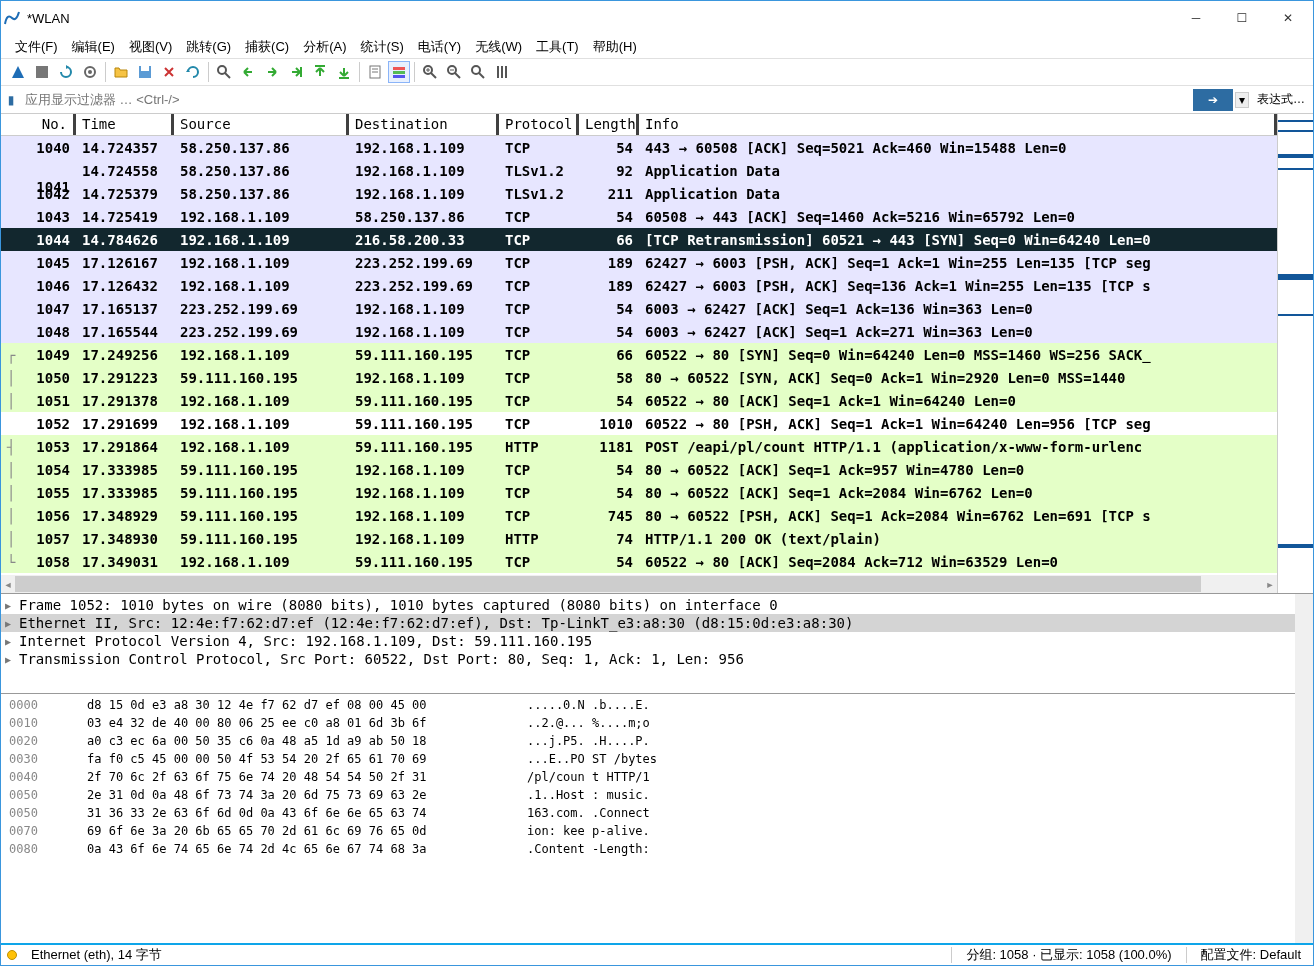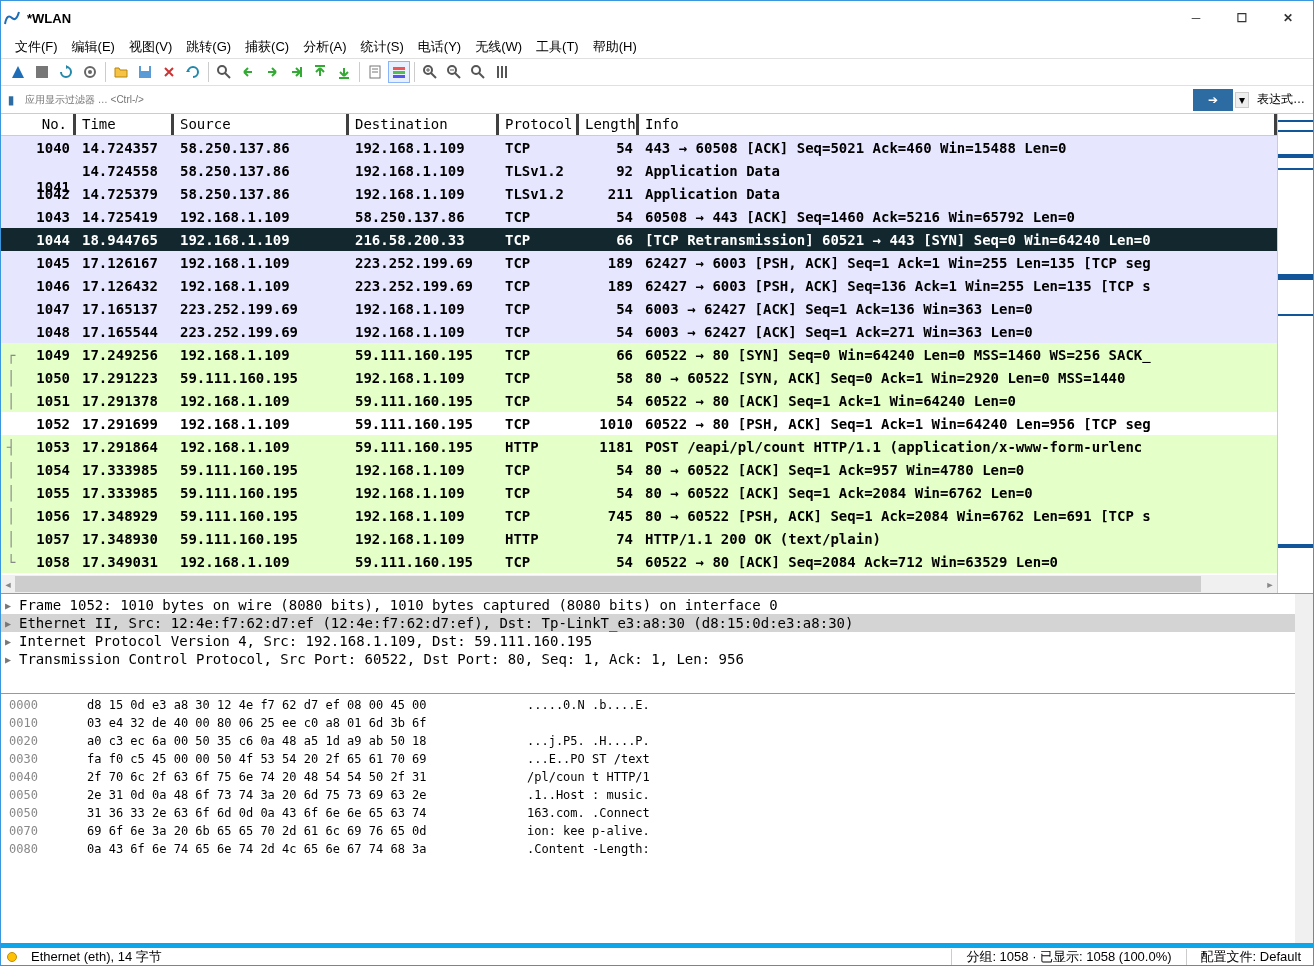--- a/index.html
+++ b/index.html
@@ -1,28 +1,28 @@
 <!DOCTYPE html>
 <html><head>
 <meta charset="utf-8">
 <style>
 * { margin:0; padding:0; box-sizing:border-box; }
 body { font-family:"Microsoft YaHei","Segoe UI",sans-serif; font-size:12px; background:#fff; color:#000; width:1314px; height:966px; overflow:hidden; display:flex; flex-direction:column; border:1px solid #3a96dd;}
-.titlebar { height:32px; background:#fff; display:flex; align-items:center; padding:17px 2px;font-weight:bold;}
+.titlebar { height:32px; background:#fff; display:flex; align-items:center; padding:17px 2px;}
 .titlebar-title { flex:1; padding-left:6px; font-size:13px;}
 .titlebar-btns { display:flex; }
 .titlebar-btn { width:46px; height:32px; display:flex; align-items:center; justify-content:center; color:#333;}
 .menubar { height:23px; display:flex; gap:6px; padding:0 10px; align-items:center; font-size:13px; background:#fff;}
 .menu-item { padding:0 4px; cursor:default;}
 .toolbar { height:28px; display:flex; align-items:center; gap:2px; padding:2px 6px; border-top:1px solid #e0e0e0; border-bottom:1px solid #e0e0e0;}
 .tb-ic { width:22px; height:22px; display:flex; align-items:center; justify-content:center; border:1px solid transparent;}
 .tb-sep { width:1px; height:20px; background:#ccc; margin:0 2px;}
 .filterbar { height:28px; display:flex; align-items:center; border-bottom:1px solid #ccc;}
 .filter-icon { width:20px; display:flex; justify-content:center; color:#2d6ca2;}
-.filter-input { flex:1; height:24px; border:none; outline:none; font-size:10px; padding:0 4px; color:#0f172a; font-family:inherit;}
+.filter-input { flex:1; height:24px; border:none; outline:none; font-size:13px; padding:0 4px; color:#0f172a; font-family:inherit;}
 .filter-arrow { width:40px; height:22px; background:#2d6ca2; color:#fff; display:flex; align-items:center; justify-content:center; margin-right:2px;}
 .filter-arrow-dd{width:14px;background:#eee;display:flex;align-items:center;justify-content:center;border:1px solid #ccc;}
 .expr-btn { padding:0 8px; display:flex; align-items:center; height:22px;}
 .packet-list { flex:0 0 auto; height:480px; display:flex; border-bottom:1px solid #999;}
 .packet-table { flex:1; overflow:hidden; font-family:Consolas,monospace; font-size:14px; position:relative;}
 .ph { display:flex; height:22px; border-bottom:1px solid #ccc; font-family:Consolas,monospace;}
 .ph-cell { padding:2px 6px; border-right:3px solid #404040; white-space:nowrap; overflow:hidden;}
 .c-no{width:75px;text-align:right;} .c-time{width:98px;} .c-src{width:175px;} .c-dst{width:150px;} .c-proto{width:80px;} .c-len{width:60px;text-align:right;} .c-info{flex:1;}
 .prow { display:flex; height:23px; align-items:center; white-space:nowrap;font-weight:bold; }
 .prow .cell{padding:0 6px;overflow:hidden;}
@@ -33,21 +33,21 @@
 .minimap{width:36px;border-left:1px solid #ccc;background:#fff;position:relative;}
 .minimap .mark{position:absolute;left:0;right:0;height:2px;background:#125699;}
 .details-pane{height:100px;overflow:auto;border-bottom:1px solid #999;font-family:Consolas,monospace;font-size:14px;padding:2px 0;}
 .detail-row{display:flex;align-items:center;padding:1px 4px;}
 .detail-row.sel{background:#d4d4d4;}
 .expander{width:14px;color:#777;font-size:10px;}
 .bytes-pane{flex:1;overflow:auto;font-family:Consolas,monospace;font-size:12px;padding:2px 8px;line-height:1.5;}
 .byte-line{display:flex;}
 .byte-addr{width:50px;color:#888;}
 .byte-hex{width:440px;margin-left:28px;} .byte-ascii{flex:1;}
-.statusbar{height:22px;border-top:5px solid #0ea5e9;display:flex;align-items:center;font-size:13px;padding:8px 6px;gap:8px;}
+.statusbar{height:22px;border-top:2px solid #0ea5e9;display:flex;align-items:center;font-size:13px;padding:8px 6px;gap:8px;}
 .status-led{width:10px;height:10px;border-radius:50%;background:#ffc107;border:1px solid #c09000;}
 .status-seg{padding:0 6px;}
 .status-spacer{flex:1;}
 .status-divider{width:1px;height:16px;background:#ccc;}
 .vscroll{width:18px;background:#f0f0f0;}
 .app-icon{width:18px;height:18px;display:inline-flex;align-items:center;justify-content:center;color:#1e6db6;}
 </style>
 </head>
 <body>
 
@@ -262,21 +262,21 @@
           <div class="cell c-time">14.725419</div>
           <div class="cell c-src">192.168.1.109</div>
           <div class="cell c-dst">58.250.137.86</div>
           <div class="cell c-proto">TCP</div>
           <div class="cell c-len">54</div>
           <div class="cell c-info">60508 → 443 [ACK] Seq=1460 Ack=5216 Win=65792 Len=0</div>
         </div>
         <div class="prow selected">
           <div class="tree-line"></div>
           <div class="cell c-no" style="width:55px;text-align:right;">1044</div>
-          <div class="cell c-time">18.944765</div>
+          <div class="cell c-time">14.784626</div>
           <div class="cell c-src">192.168.1.109</div>
           <div class="cell c-dst">216.58.200.33</div>
           <div class="cell c-proto">TCP</div>
           <div class="cell c-len">66</div>
           <div class="cell c-info">[TCP Retransmission] 60521 → 443 [SYN] Seq=0 Win=64240 Len=0</div>
         </div>
         <div class="prow lavender">
           <div class="tree-line"></div>
           <div class="cell c-no" style="width:55px;text-align:right;">1045</div>
           <div class="cell c-time">17.126167</div>
@@ -461,30 +461,31 @@
 <div style="display:flex;flex:1;min-height:0;">
   <div class="bytes-pane" id="bytes-rows">
       <div class="byte-line">
         <span class="byte-addr">0000</span>
         <span class="byte-hex">d8 15 0d e3 a8 30 12 4e  f7 62 d7 ef 08 00 45 00</span>
         <span class="byte-ascii">.....0.N .b....E.</span>
       </div>
       <div class="byte-line">
         <span class="byte-addr">0010</span>
         <span class="byte-hex">03 e4 32 de 40 00 80 06  25 ee c0 a8 01 6d 3b 6f</span>
+        <span class="byte-ascii">..2.@... %....m;o</span>
       </div>
       <div class="byte-line">
         <span class="byte-addr">0020</span>
         <span class="byte-hex">a0 c3 ec 6a 00 50 35 c6  0a 48 a5 1d a9 ab 50 18</span>
         <span class="byte-ascii">...j.P5. .H....P.</span>
       </div>
       <div class="byte-line">
         <span class="byte-addr">0030</span>
         <span class="byte-hex">fa f0 c5 45 00 00 50 4f  53 54 20 2f 65 61 70 69</span>
-        <span class="byte-ascii">...E..PO ST /text</span>
+        <span class="byte-ascii">...E..PO ST /bytes</span>
       </div>
       <div class="byte-line">
         <span class="byte-addr">0040</span>
         <span class="byte-hex">2f 70 6c 2f 63 6f 75 6e  74 20 48 54 54 50 2f 31</span>
         <span class="byte-ascii">/pl/coun t HTTP/1</span>
       </div>
       <div class="byte-line">
         <span class="byte-addr">0050</span>
         <span class="byte-hex">2e 31 0d 0a 48 6f 73 74  3a 20 6d 75 73 69 63 2e</span>
         <span class="byte-ascii">.1..Host : music.</span>

